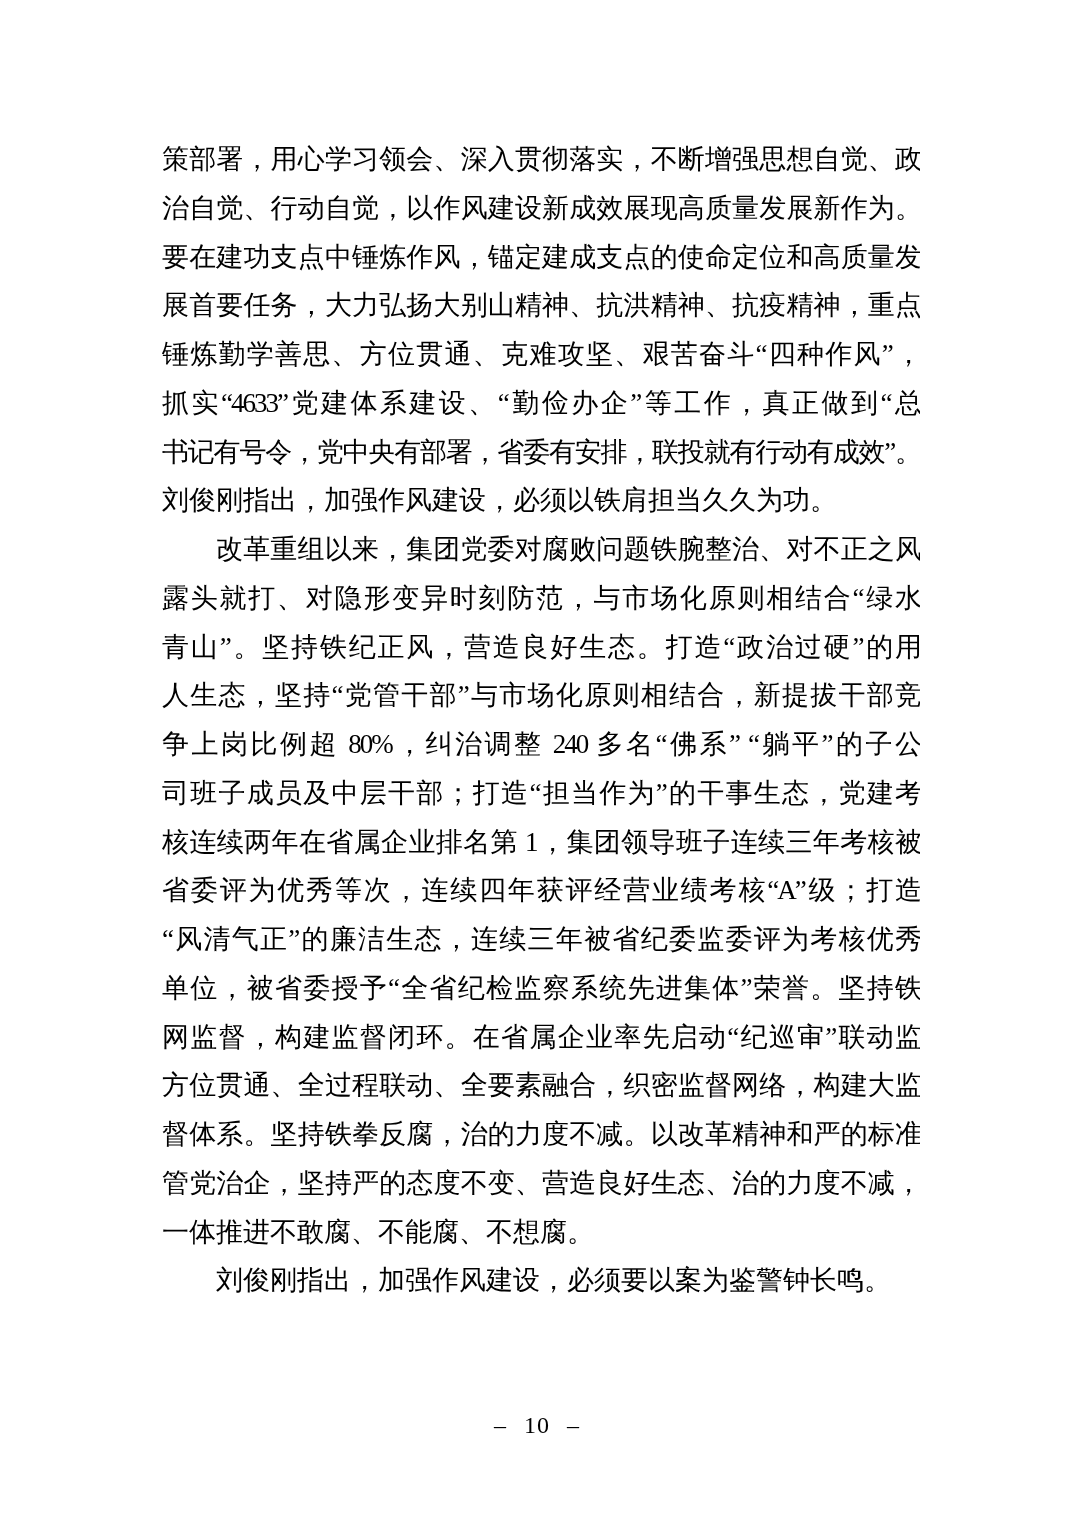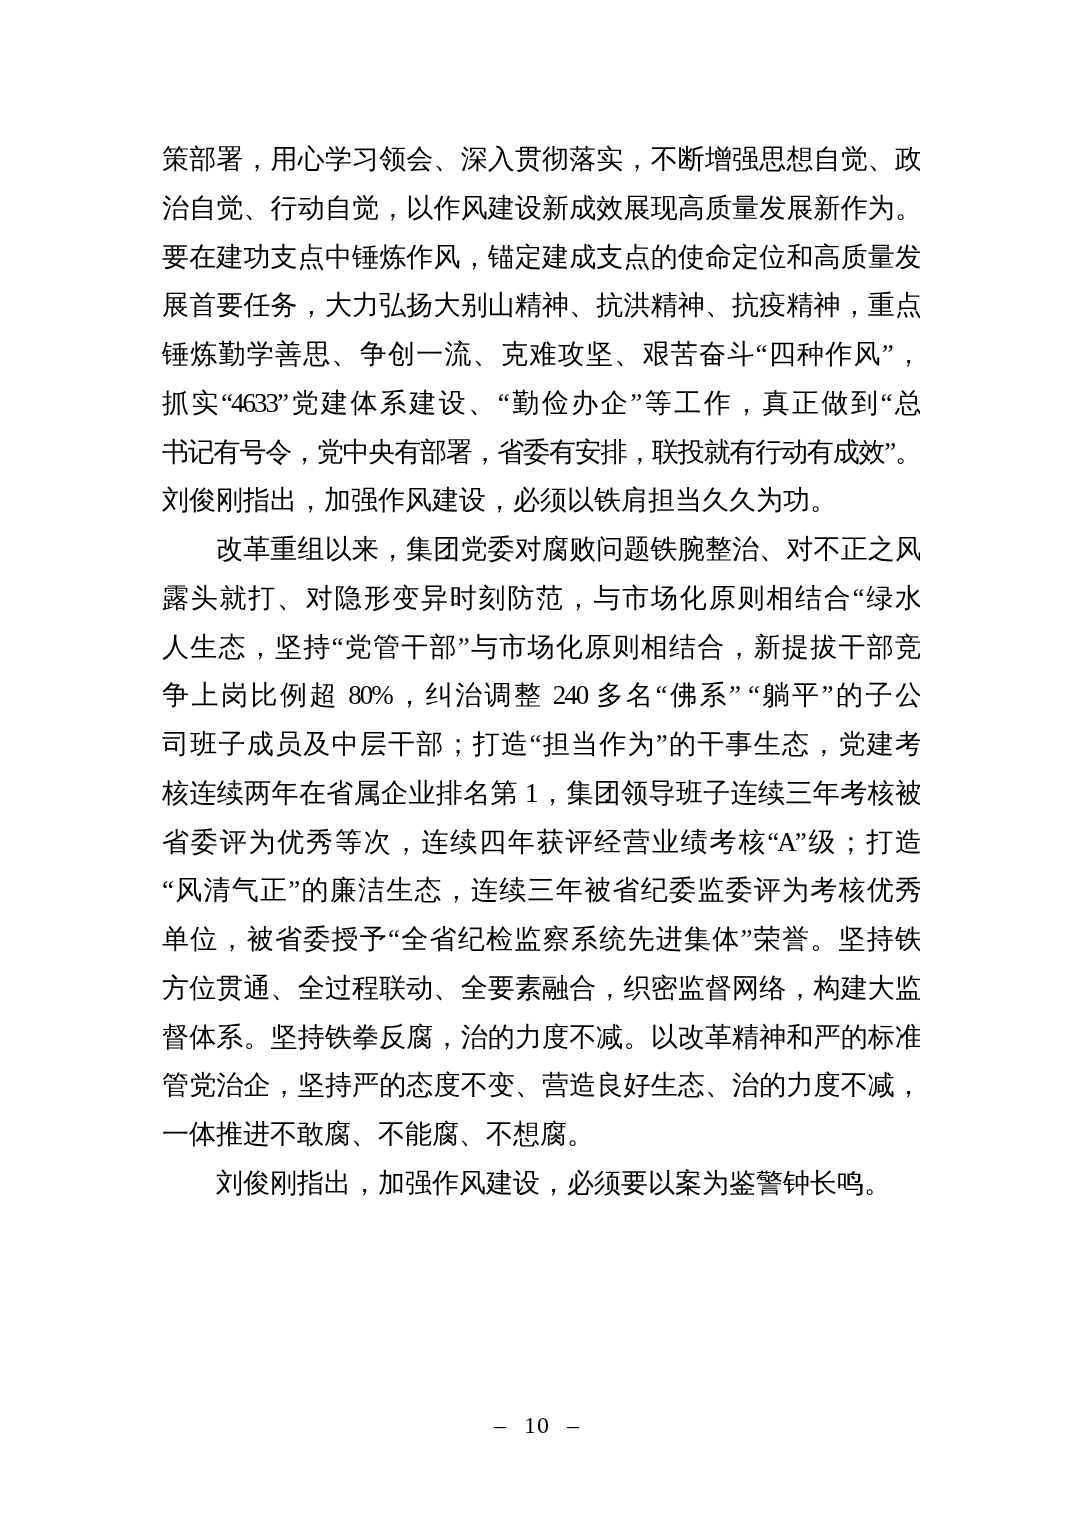--- a/index.html
+++ b/index.html
@@ -69,33 +69,35 @@
 </style>
 </head>
 <body>
 
 <div class="page">
   <div class="doc-body">
     <div class="line j">策部署，用心学习领会、深入贯彻落实，不断增强思想自觉、政</div>
     <div class="line j">治自觉、行动自觉，以作风建设新成效展现高质量发展新作为。</div>
     <div class="line j">要在建功支点中锤炼作风，锚定建成支点的使命定位和高质量发</div>
     <div class="line j">展首要任务，大力弘扬大别山精神、抗洪精神、抗疫精神，重点</div>
-    <div class="line j">锤炼勤学善思、争创一流、克难攻坚、艰苦奋斗“四种作风”，</div>
+    <div class="line j">锤炼勤学善思、方位贯通、克难攻坚、艰苦奋斗“四种作风”，</div>
     <div class="line j">抓实“4633”党建体系建设、“勤俭办企”等工作，真正做到“总</div>
     <div class="line j">书记有号令，党中央有部署，省委有安排，联投就有行动有成效”。</div>
     <div class="line plain">刘俊刚指出，加强作风建设，必须以铁肩担当久久为功。</div>
     <div class="line j indent">改革重组以来，集团党委对腐败问题铁腕整治、对不正之风</div>
     <div class="line j">露头就打、对隐形变异时刻防范，与市场化原则相结合“绿水</div>
+    <div class="line j">青山”。坚持铁纪正风，营造良好生态。打造“政治过硬”的用</div>
     <div class="line j">人生态，坚持“党管干部”与市场化原则相结合，新提拔干部竞</div>
     <div class="line j">争上岗比例超 80%，纠治调整 240 多名“佛系” “躺平”的子公</div>
     <div class="line j">司班子成员及中层干部；打造“担当作为”的干事生态，党建考</div>
     <div class="line j">核连续两年在省属企业排名第 1，集团领导班子连续三年考核被</div>
     <div class="line j">省委评为优秀等次，连续四年获评经营业绩考核“A”级；打造</div>
     <div class="line j">“风清气正”的廉洁生态，连续三年被省纪委监委评为考核优秀</div>
     <div class="line j">单位，被省委授予“全省纪检监察系统先进集体”荣誉。坚持铁</div>
+    <div class="line j">网监督，构建监督闭环。在省属企业率先启动“纪巡审”联动监</div>
     <div class="line j">方位贯通、全过程联动、全要素融合，织密监督网络，构建大监</div>
     <div class="line j">督体系。坚持铁拳反腐，治的力度不减。以改革精神和严的标准</div>
     <div class="line j">管党治企，坚持严的态度不变、营造良好生态、治的力度不减，</div>
     <div class="line plain">一体推进不敢腐、不能腐、不想腐。</div>
     <div class="line plain indent">刘俊刚指出，加强作风建设，必须要以案为鉴警钟长鸣。</div>
   </div>
 
   <div class="page-number">– 10 –</div>
 </div>
 

